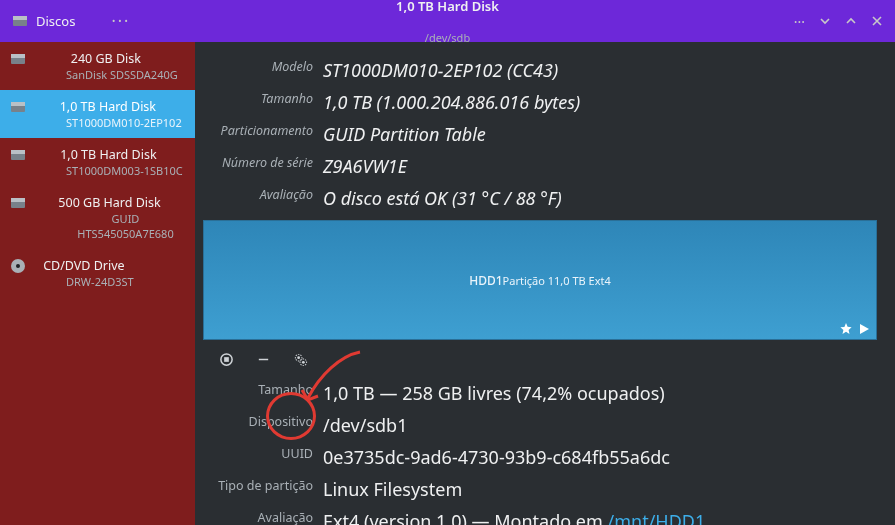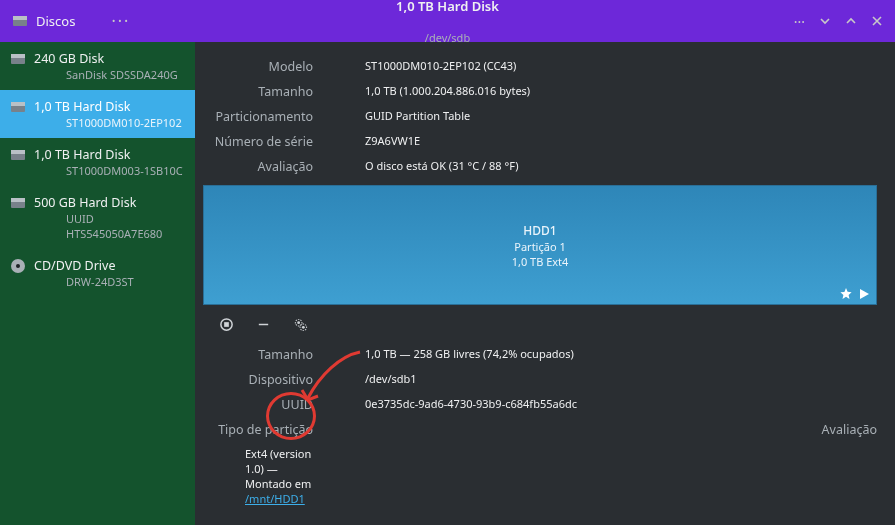--- a/index.html
+++ b/index.html
@@ -26,40 +26,40 @@
     position:absolute; left:0; right:0; text-align:center;
     pointer-events:none;
   }
   .title-center .main { font-weight:600; font-size:13px; }
   .title-center .sub { font-size:11px; color:#a9b0b6; margin-top:15px; }
   .title-right { margin-left:auto; display:flex; align-items:center; gap:14px; }
   .title-right span { font-size:14px; color:#c8c8c8; cursor:pointer; }
   .title-right svg { width:12px; height:12px; cursor:pointer; fill:none; stroke:#c8c8c8; stroke-width:1.6; }
 
   .layout { display:flex; height: calc(100% - 42px); }
-  .sidebar { width: 195px; background:#14532d; overflow-y:auto; }
+  .sidebar { width: 195px; background:#7f1d1d; overflow-y:auto;text-align:center; }
   .sidebar-item { display:flex; gap:8px; padding:8px 10px; cursor:pointer; }
   .sidebar-item.selected { background:#3daee9; color:#fff; }
   .sidebar-item .diskicon { width:16px; height:16px; flex:none; margin-top:1px; }
   .sidebar-item .text .l1 { font-size:12.5px; }
   .sidebar-item .text .l2 { font-size:11px; color:#a9b0b6;margin-left:32px; }
   .sidebar-item.selected .text .l2 { color:#eaf4fb; }
 
   .content { flex:1; padding: 16px 18px 0 8px; overflow:hidden; }
-  .info-table { display:grid; grid-template-columns: 110px 1fr; row-gap:8px; column-gap:10px; }
+  .info-table { display:grid; grid-template-columns: 110px 1fr; row-gap:8px; column-gap:10px;font-style:italic; }
   .info-label { text-align:right; color:#a9b0b6; font-size:12.5px; }
-  .info-value { font-size:11px;margin-left:42px; }
+  .info-value { font-size:18px; }
 
   .volumes-heading { margin-top:14px; font-weight:700; font-size:13px; }
 
   .volume-bar {
     margin-top:10px; height:120px;
     background: linear-gradient(#2e86b8,#3e9fd1);
     border:1px solid #2a6f97;
-    display:flex; flex-direction:column; justify-content:center; align-items:center;
+    display:flex; flex-direction:row; justify-content:center; align-items:center;
     color:#eaf4fb; font-size:12px; position:relative;
     cursor:pointer;
   }
   .volume-bar .vname { font-weight:500; }
   .volume-bar .vsub { font-size:11px; margin-top:0; }
   .volume-bar .corner { position:absolute; right:6px; bottom:4px; display:flex; gap:6px; }
   .volume-bar .corner svg { width:12px; height:12px; fill:#fff; }
 
   .volume-actions { display:flex; align-items:center; gap:22px; margin:12px 0 10px 16px; position:relative; }
   .va-btn { cursor:pointer; }
@@ -135,21 +135,21 @@
           <div class="l2">ST1000DM003-1SB10C</div>
         </div>
       </div>
       <div class="sidebar-item">
         <svg class="diskicon" viewBox="0 0 16 16">
           <rect x="1" y="3" width="14" height="10" rx="1" fill="#78818a"></rect>
           <rect x="1" y="3" width="14" height="4" fill="#b9c0c6"></rect>
         </svg>
         <div class="text">
           <div class="l1">500 GB Hard Disk</div>
-          <div class="l2">UUID HTS545050A7E680</div>
+          <div class="l2">GUID HTS545050A7E680</div>
         </div>
       </div>
       <div class="sidebar-item">
         <svg class="diskicon" viewBox="0 0 16 16">
           <circle cx="8" cy="8" r="7" fill="#a9b0b6"></circle>
           <circle cx="8" cy="8" r="2" fill="#1e2226"></circle>
         </svg>
         <div class="text">
           <div class="l1">CD/DVD Drive</div>
           <div class="l2">DRW-24D3ST</div>
@@ -209,20 +209,21 @@
     </div>
 
     <div class="vol-info">
       <div class="info-label">Tamanho</div>
       <div class="info-value">1,0 TB — 258 GB livres (74,2% ocupados)</div>
       <div class="info-label">Dispositivo</div>
       <div class="info-value">/dev/sdb1</div>
       <div class="info-label">UUID</div>
       <div class="info-value">0e3735dc-9ad6-4730-93b9-c684fb55a6dc</div>
       <div class="info-label">Tipo de partição</div>
+      <div class="info-value">Linux Filesystem</div>
       <div class="info-label">Avaliação</div>
       <div class="info-value">
         <span>Ext4 (version 1.0) — Montado em </span><span class="link">/mnt/HDD1</span>
       </div>
     </div>
 
   </div>
 </div>
 
 <div class="anno circle"></div>

